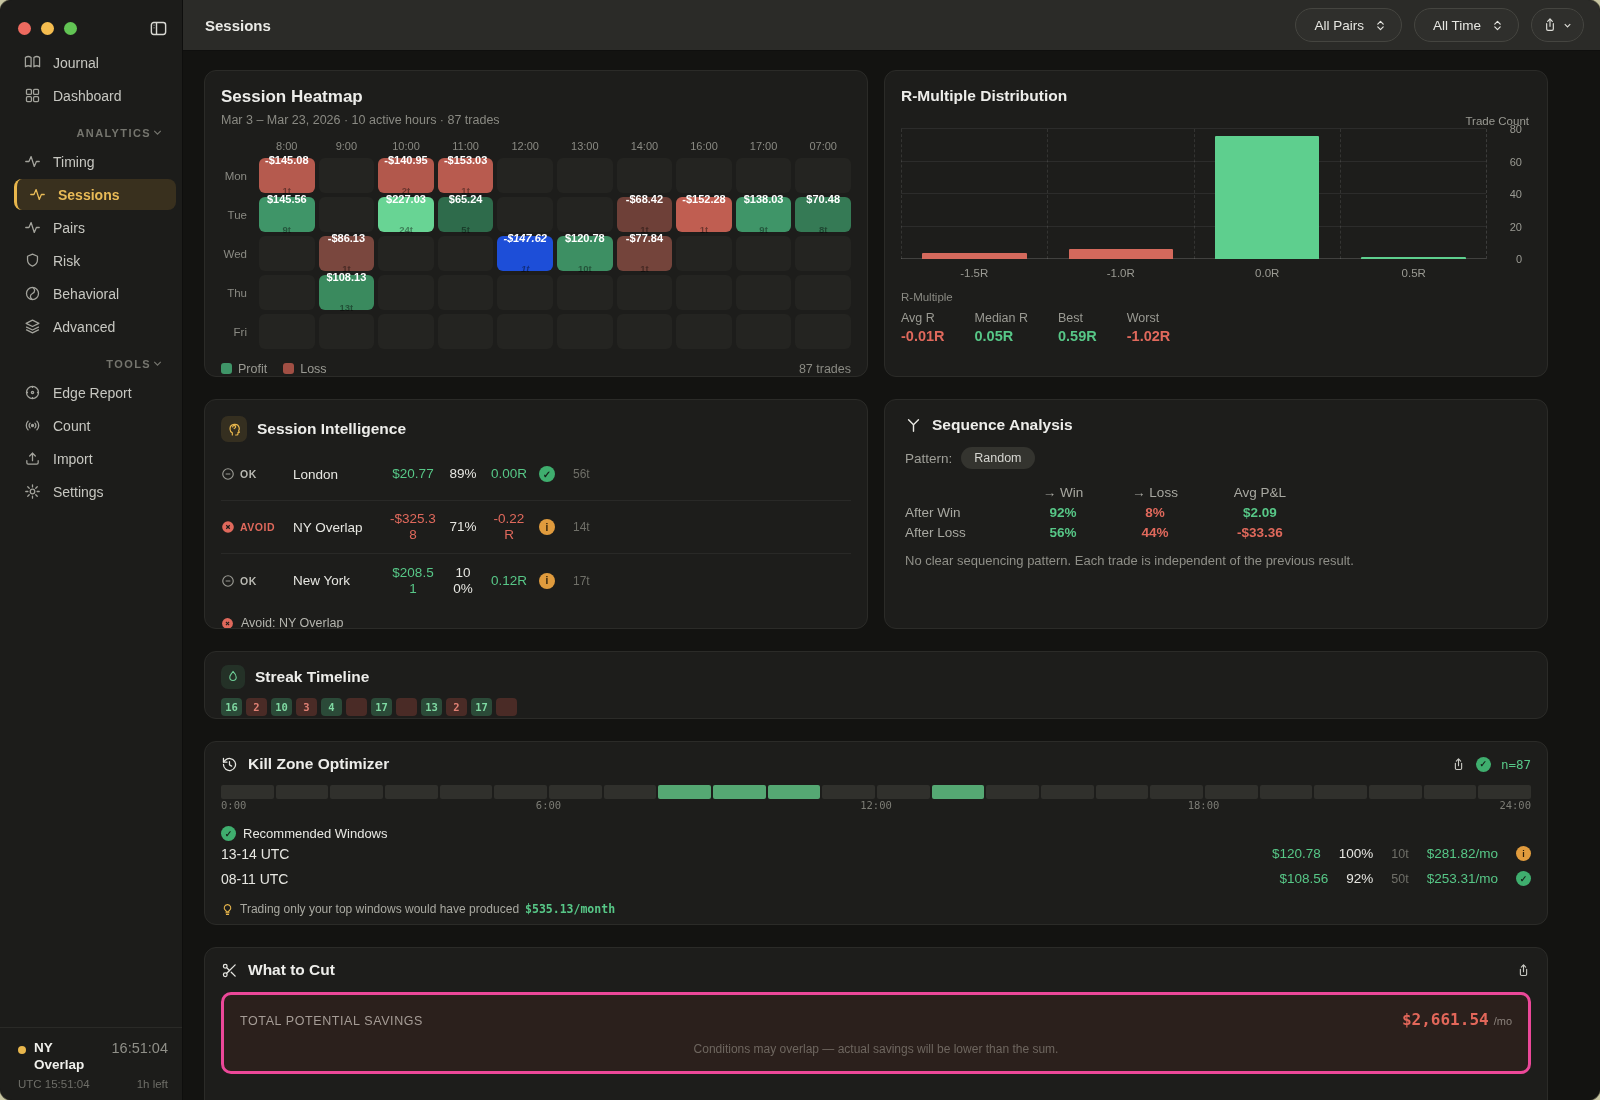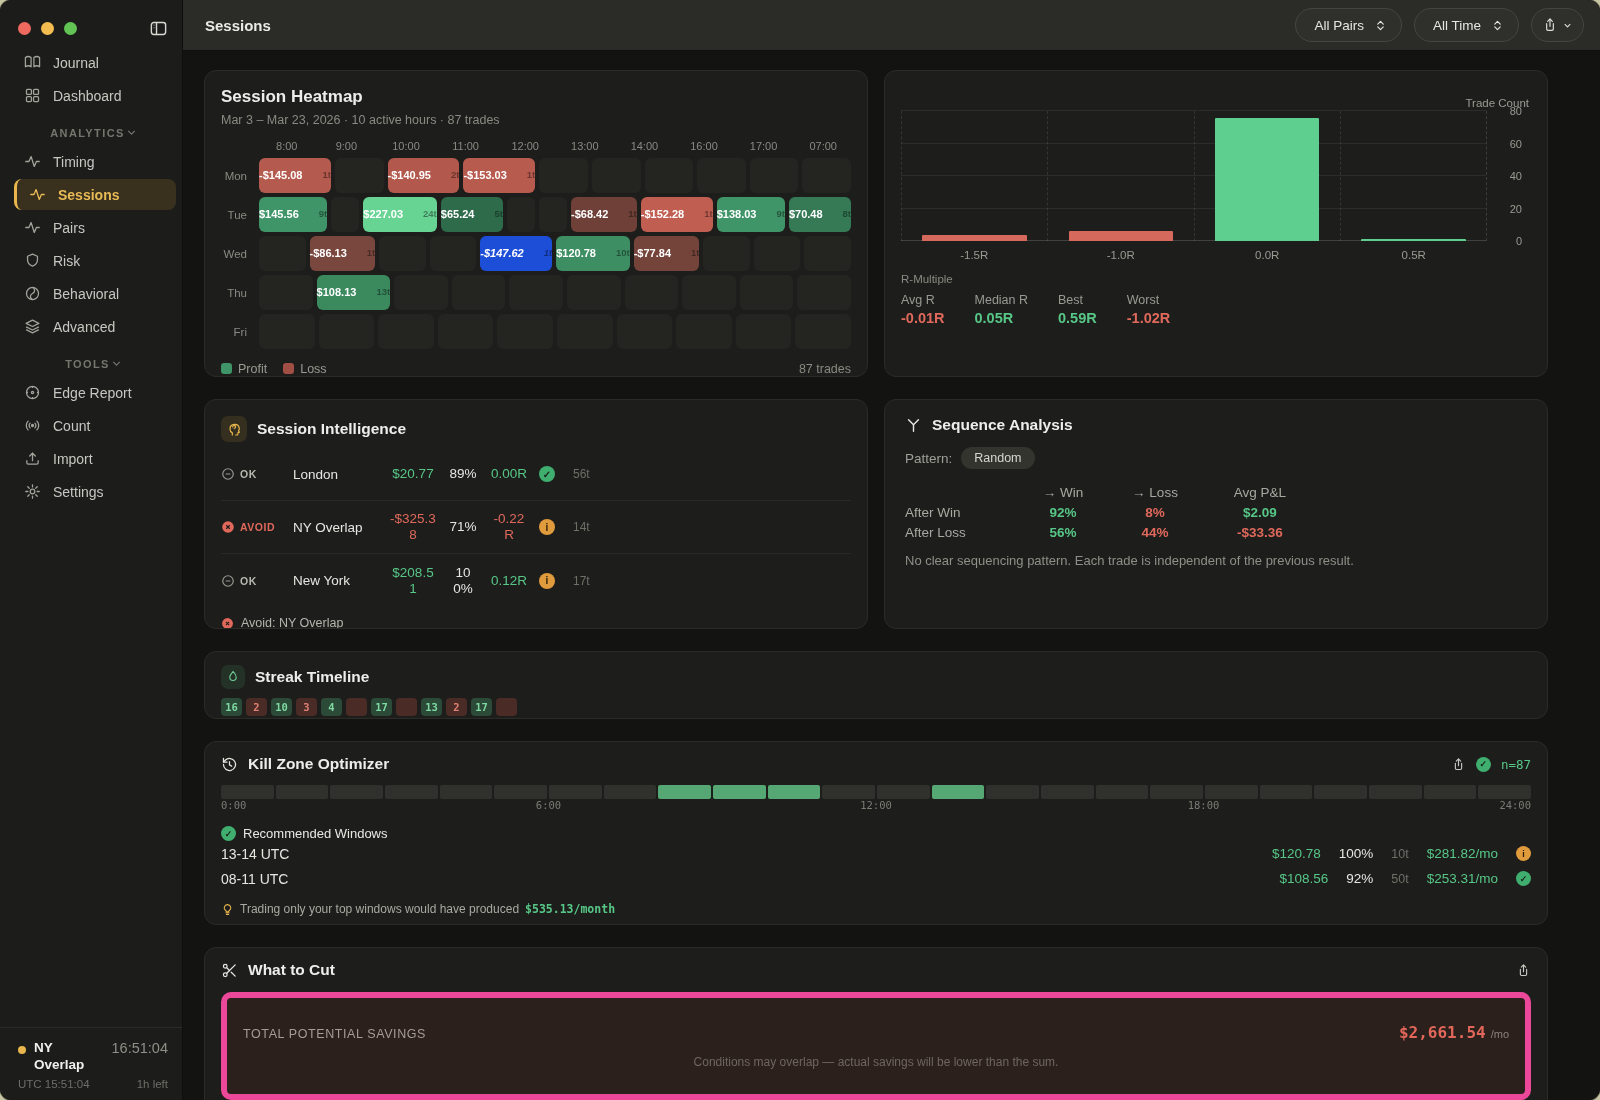--- a/index.html
+++ b/index.html
@@ -15,21 +15,21 @@
   .light.r { background:#ee6a5f; } .light.y { background:#f5bd4f; } .light.g { background:#62c454; }
   .collapse-btn { margin-left:auto; color:#d8d8d3; display:flex; }
   .brand { display:flex; align-items:center; gap:11px; padding:18px 18px 10px 22px; }
   .brand-logo { width:30px; height:30px; border-radius:8px; background:#2c2820; display:flex; align-items:center; justify-content:center; }
   .brand-name { font-size:16px; font-weight:700; color:#f0f0ec; }
   .nav { flex:1; overflow:hidden; padding:2px 0; }
   .nav-item { display:flex; align-items:center; gap:12px; height:33px; padding:0 14px 0 24px; font-size:14px; color:#c7c7c1; cursor:default; }
   .nav-item svg { color:#a3a39c; flex:0 0 auto; }
   .nav-item.active { margin:1px 6px 1px 14px; padding:0 10px 0 12px; height:31px; background:#39301e; border-left:3px solid #e8b64c; border-radius:8px; color:#e9bb57; font-weight:600; }
   .nav-item.active svg { color:#e9bb57; }
-  .nav-section { display:flex; align-items:center; justify-content:center; padding:14px 18px 6px 24px; font-size:11px; letter-spacing:1.4px; color:#75756e; font-weight:600; }
+  .nav-section { display:flex; align-items:center; justify-content:flex-end; padding:14px 18px 6px 24px; font-size:11px; letter-spacing:1.4px; color:#75756e; font-weight:600; }
   .side-footer { border-top:1px solid #2a2a27; padding:12px 14px 10px 14px; }
   .sf-row1 { display:flex; align-items:flex-start; }
   .sf-dot { width:8px; height:8px; border-radius:50%; background:#e8b64c; margin:6px 8px 0 4px; flex:0 0 auto; }
   .sf-name { font-size:13.5px; font-weight:700; color:#f0f0ec; width:72px; line-height:1.25; }
   .sf-time { margin-left:auto; font-size:14.5px; color:#8f8f88; }
   .sf-row2 { display:flex; justify-content:space-between; margin-top:4px; font-size:11.5px; color:#6e6e68; padding-left:4px; }
 
   
   .main { flex:1; display:flex; flex-direction:column; min-width:0; }
   .topbar { height:51px; flex:0 0 51px; background:#2b2b28; border-bottom:1px solid #0f0f0e; display:flex; align-items:center; padding:0 16px 0 22px; }
@@ -48,21 +48,21 @@
   .head-ico { width:26px; height:26px; border-radius:7px; display:flex; align-items:center; justify-content:center; }
 
   
   .hm-title { font-size:17px; font-weight:700; color:#ededea; }
   .hm-sub { font-size:12.5px; color:#8a8a83; margin-top:6px; }
   .hm-hours, .hm-grid-row { display:grid; grid-template-columns:34px repeat(10,1fr); gap:4px; }
   .hm-hours { margin-top:13px; }
   .hm-hour { font-size:11px; color:#8a8a83; text-align:center; }
   .hm-grid { margin-top:6px; display:flex; flex-direction:column; gap:4px; }
   .hm-day { font-size:11.5px; color:#8a8a83; align-self:center; text-align:right; padding-right:8px; }
-  .hm-cell { height:35px; border-radius:6px; background:#242421; display:flex; flex-direction:row; align-items:center; justify-content:center; line-height:1.15;gap:20px; }
+  .hm-cell { height:35px; border-radius:6px; background:#242421; display:flex; flex-direction:column; align-items:center; justify-content:center; line-height:1.15;gap:20px; }
   .hm-v { font-size:11px; font-weight:700; color:#ffffff; }
   .hm-t { font-size:9.5px; font-weight:700; color:rgba(0,0,0,.42); }
   .hm-foot { display:flex; align-items:center; margin-top:13px; font-size:12.5px; color:#9a9a93; }
   .lg-sq { width:11px; height:11px; border-radius:3px; display:inline-block; margin-right:6px; vertical-align:-1px; }
   .hm-total { margin-left:auto; color:#8a8a83; }
 
   
   .rm-count-label { text-align:right; font-size:11.5px; color:#9a9a93; margin:10px 2px 2px 0; }
   .rm-wrap { position:relative; margin-right:44px; }
   .rm-plot { position:relative; height:130px; display:flex; border-right:1px dashed rgba(255,255,255,.14); }
@@ -127,21 +127,21 @@
   .kz-range { color:#e6e6e1; font-size:14px; }
   .kz-vals { margin-left:auto; display:flex; align-items:center; gap:18px; }
   .kz-pnl, .kz-mo { color:#57c787; }
   .kz-win { color:#e6e6e1; }
   .kz-tr { color:#6f6f68; font-size:12.5px; }
   .kz-tip { display:flex; align-items:center; gap:6px; margin-top:11px; font-size:12px; color:#a9a9a1; }
   .kz-tip b { font-family:"DejaVu Sans Mono", monospace; font-size:11.5px; color:#57c787; }
 
   
   .p-wtc { height:200px; padding:13px 16px; }
-  .wtc-box { margin-top:13px; background:#2b201c; border:6px solid #ec4899; border-radius:10px; padding:25px 16px; }
+  .wtc-box { margin-top:13px; background:#2b201c; border:3px solid #ec4899; border-radius:10px; padding:15px 16px; }
   .wtc-row { display:flex; align-items:baseline; }
   .wtc-label { font-size:12.5px; letter-spacing:.6px; color:#a59c96; }
   .wtc-val { margin-left:auto; font-family:"DejaVu Sans Mono", monospace; font-size:16px; font-weight:700; color:#e2675a; }
   .wtc-unit { font-size:11px; color:#8a817b; margin-left:5px; }
   .wtc-note { text-align:center; margin-top:13px; font-size:12px; color:#6e665f; }
 
   svg { display:block; }
   .share-ico { color:#c9c9c3; }
 </style>
 </head>
@@ -448,20 +448,21 @@
             </div>
           <div class="hm-foot">
             <span><span class="lg-sq" style="background:#3f9568"></span><span>Profit</span></span>
             <span style="width:16px"></span>
             <span><span class="lg-sq" style="background:#a14f44"></span><span>Loss</span></span>
             <span class="hm-total">87 trades</span>
           </div>
         </section>
 
         <section class="panel p-row1">
+          <div class="panel-title">R-Multiple Distribution</div>
           <div class="rm-count-label">Trade Count</div>
           <div class="rm-wrap">
             <div class="rm-plot">
                 <div class="rm-grid base" style="bottom: 0%;"></div>
                 <span class="rm-ylab" style="bottom: 0%;">0</span>
                 <div class="rm-grid" style="bottom: 25%;"></div>
                 <span class="rm-ylab" style="bottom: 25%;">20</span>
                 <div class="rm-grid" style="bottom: 50%;"></div>
                 <span class="rm-ylab" style="bottom: 50%;">40</span>
                 <div class="rm-grid" style="bottom: 75%;"></div>

